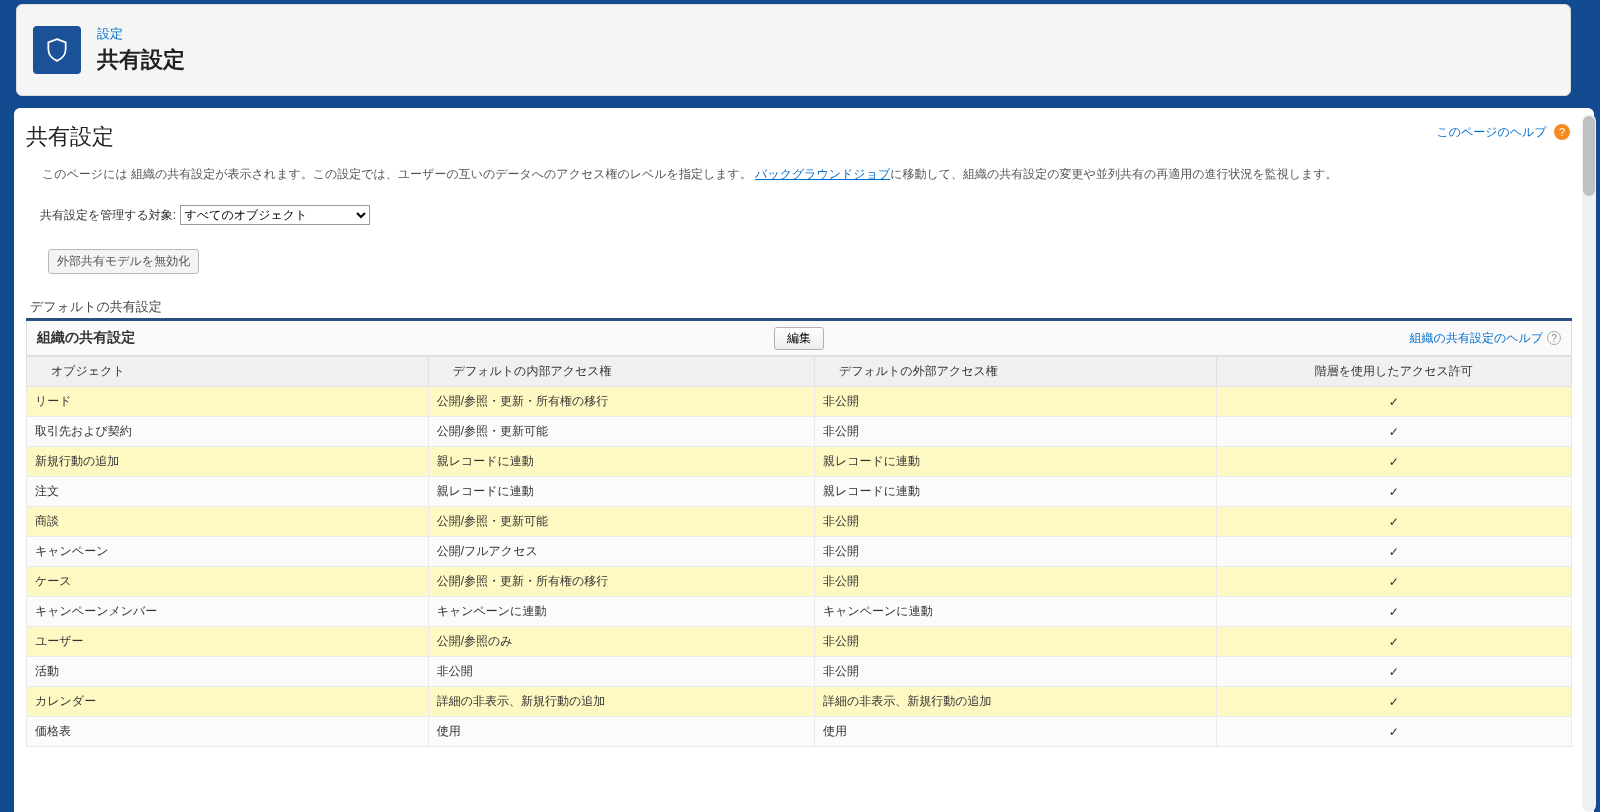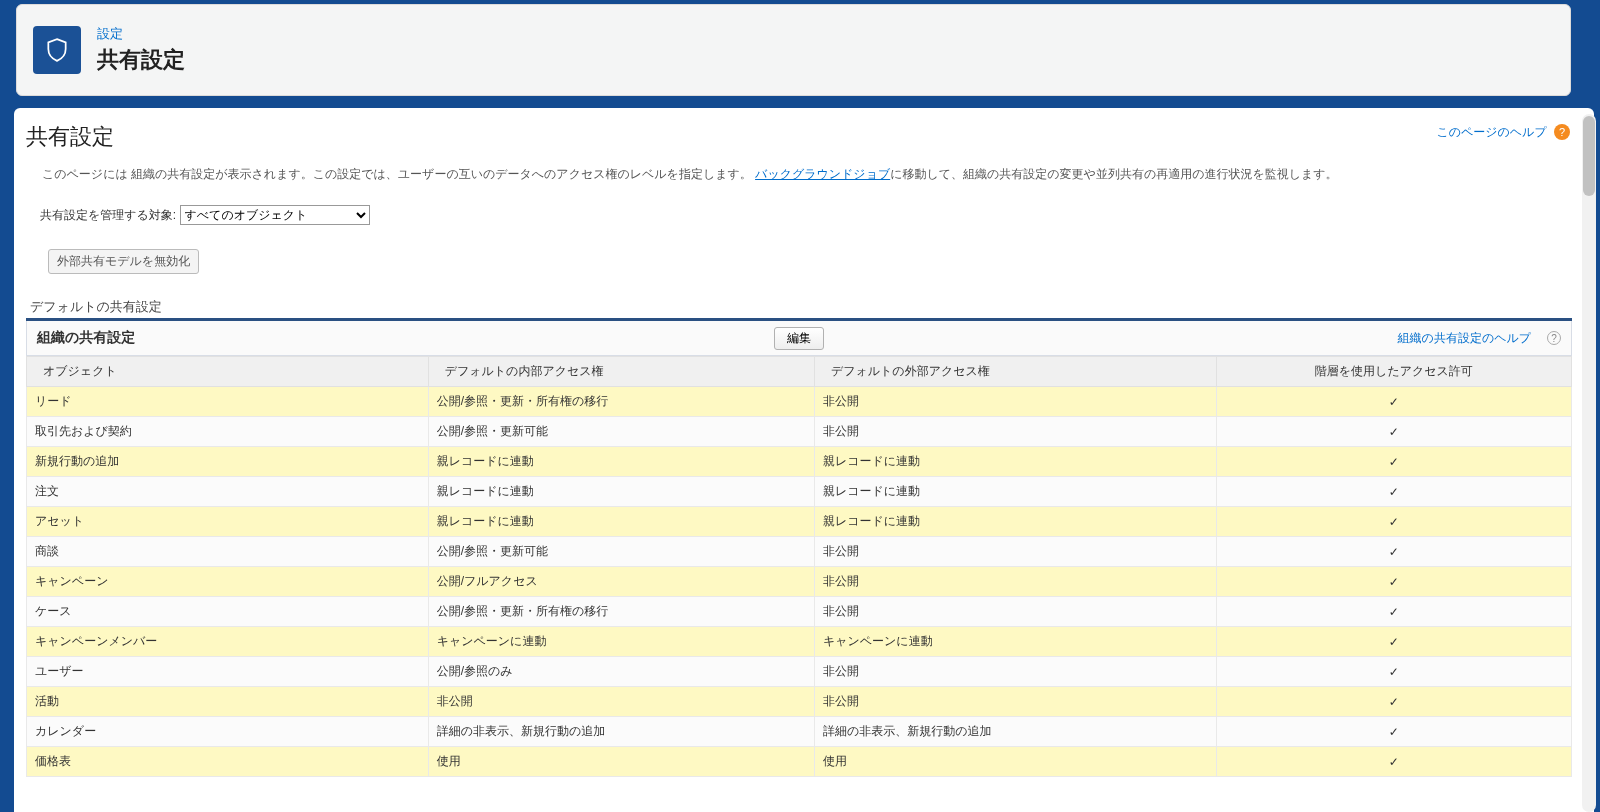--- a/index.html
+++ b/index.html
@@ -17,23 +17,23 @@
   .desc { font-size:12px; color:#555; margin:14px 16px 22px; }
   .desc a { color:#006dcc; text-decoration:underline; }
   .filter-row { margin:0 0 24px 14px; font-size:12px; }
   .filter-row select { font-size:12px; width:190px; height:20px; border:1px solid #999; background:#fff; }
   .btn-disable { font-size:12px; padding:3px 8px; border:1px solid #bbb; border-radius:3px; background:#f4f4f4; color:#555; cursor:pointer;margin-left:22px; }
   .section-label { font-size:13px; color:#444; margin:24px 0 2px 4px; }
   .section-rule { border-top:3px solid #2a5082; margin:0 0 0 0; }
   .panel-head { display:flex; align-items:center; border:1px solid #d8dde6; border-top:none; background:#fafafa; min-height:34px; position:relative; }
   .panel-title { font-size:14px; font-weight:700; padding:8px 10px; }
   .center-btn-wrap { position:absolute; left:0; right:0; text-align:center; }
-  .panel-help { margin-left:auto; font-size:12px; color:#006dcc; padding-right:10px; display:flex; align-items:center; gap:16px; }
+  .panel-help { margin-left:auto; font-size:12px; color:#006dcc; padding-right:10px; display:flex; align-items:center; gap:4px; }
   .grid { width:100%; border-collapse:collapse; font-size:12px; }
-  .grid th { text-align:left; font-weight:400; color:#333; background:#f0f0f0; border:1px solid #e1e1e1; padding:6px 16px; }
+  .grid th { text-align:left; font-weight:400; color:#333; background:#f0f0f0; border:1px solid #e1e1e1; padding:6px 24px; }
   .grid th.center, .grid td.center { text-align:center; }
   .grid td { border:1px solid #e9e9e9; padding:6px 8px; color:#333; background:#fef9c3; }
   .grid tr:nth-child(even) td { background:#fbfbfb; }
   .fake-scrollbar { position:absolute; right:4px; top:114px; width:14px; bottom:0; background:#f1f1f1; border-radius:7px; }
   .fake-thumb { position:absolute; right:1px; top:2px; width:12px; height:80px; background:#c1c1c1; border-radius:6px; }
   .edit-btn { font-size:12px; padding:2px 12px; border:1px solid #b1b1b1; border-radius:3px; background:linear-gradient(#fff,#eee); cursor:pointer; }
   .help-q-sm { display:inline-flex; width:14px; height:14px; border-radius:50%; border:1px solid #aaa; color:#888; font-size:10px; align-items:center; justify-content:center; }
   .obj-col { width:26%; } .int-col{ width:25%; } .ext-col{ width:26%; } .chk-col{ width:23%; }
 </style>
 </head>
@@ -120,26 +120,20 @@
               <td>親レコードに連動</td>
               <td class="center">✓</td>
             </tr>
             <tr>
               <td>注文</td>
               <td>親レコードに連動</td>
               <td>親レコードに連動</td>
               <td class="center">✓</td>
             </tr>
             <tr>
-              <td>アセット</td>
-              <td>親レコードに連動</td>
-              <td>親レコードに連動</td>
-              <td class="center">✓</td>
-            </tr>
-            <tr>
               <td>商談</td>
               <td>公開/参照・更新可能</td>
               <td>非公開</td>
               <td class="center">✓</td>
             </tr>
             <tr>
               <td>キャンペーン</td>
               <td>公開/フルアクセス</td>
               <td>非公開</td>
               <td class="center">✓</td>

